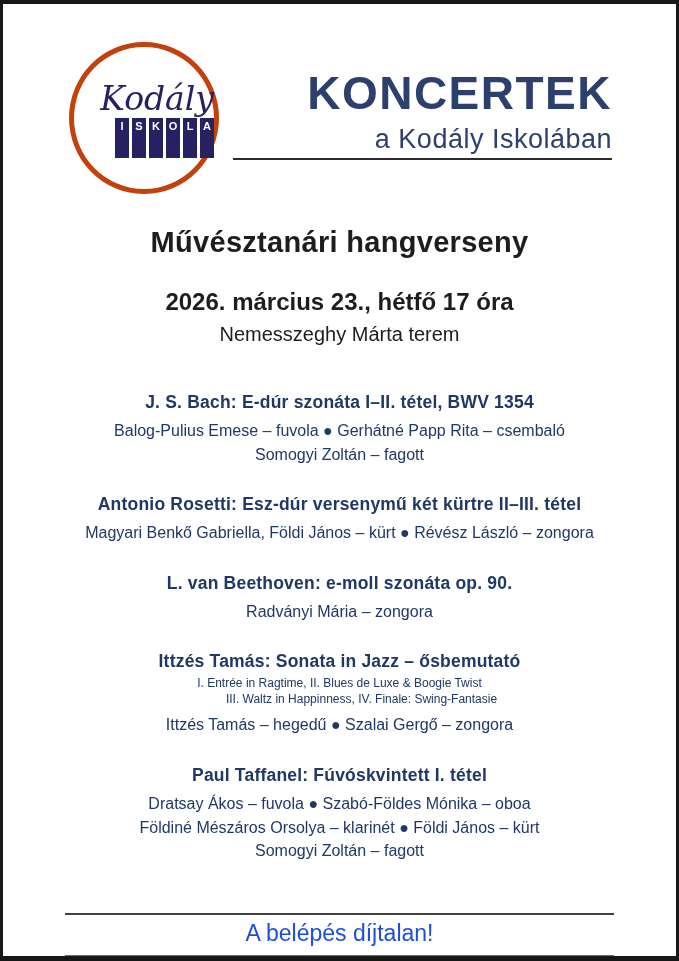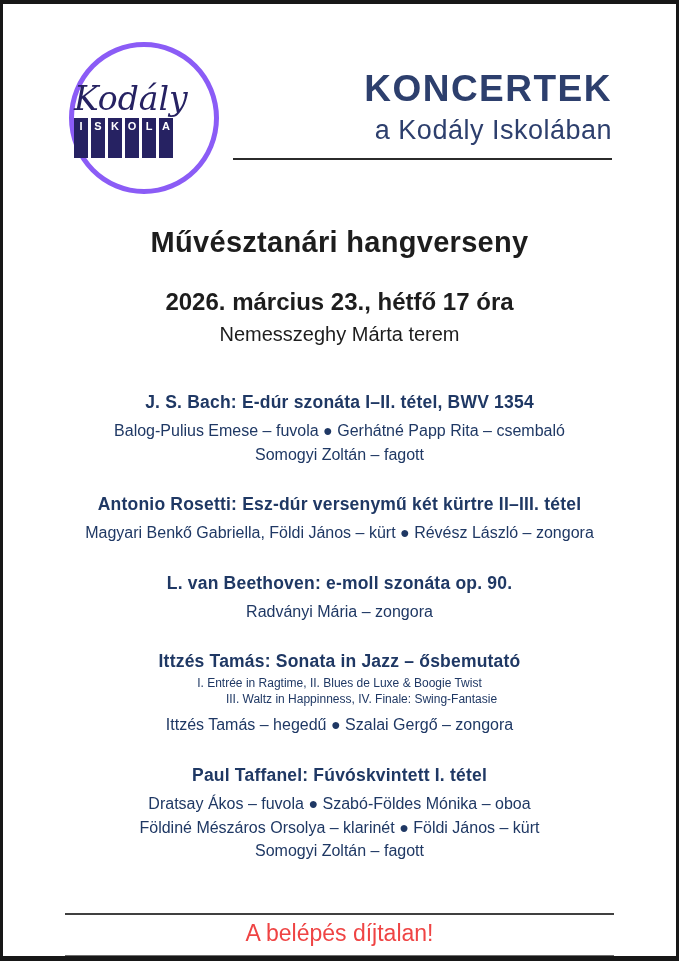--- a/index.html
+++ b/index.html
@@ -14,40 +14,40 @@
     border-width:4px 3px 5px 3px;
     overflow:hidden;
   }
 
   
   .header { position:relative; height:212px; }
 
   .logo-circle {
     position:absolute; left:66px; top:38px;
     width:150px; height:152px;
-    border:5px solid #8b5cf6; border-radius:50%;
+    border:5px solid #c2410c; border-radius:50%;
     background:#fff;
-    display:flex; flex-direction:column; align-items:flex-start; justify-content:center;
+    display:flex; flex-direction:column; align-items:flex-end; justify-content:center;
   }
   .logo-script {
     font-family:"DejaVu Serif", serif; font-style:italic;
     font-size:33px; line-height:1; color:#262262; margin-top:4px;
   }
   .logo-bars { display:flex; gap:3px; margin-top:3px; }
   .logo-bar {
     width:14px; height:40px; background:#262262;
     color:#fff; font-size:11px; font-weight:bold;
     text-align:center; padding-top:2px;
   }
 
   .header-right {
     position:absolute; right:64px; top:66px;
     text-align:right; color:#2d3f6d; white-space:nowrap;
   }
-  .koncertek { font-size:37px; font-weight:bold; letter-spacing:1.5px; line-height:1; }
+  .koncertek { font-size:46px; font-weight:bold; letter-spacing:1.5px; line-height:1; }
   .header-subtitle { font-size:27px; margin-top:10px; line-height:1; letter-spacing:0.5px; }
 
   .header-line {
     position:absolute; left:230px; right:64px; top:154px;
     height:2px; background:#2b2b2b;
   }
 
   
   .event-title {
     text-align:center; font-size:29px; font-weight:bold;
@@ -64,21 +64,21 @@
   .piece { text-align:center; color:#1f3864; margin-bottom:29px; }
   .piece-title { font-size:17.5px; font-weight:bold; letter-spacing:0.2px; }
   .performer-line { font-size:16px; margin-top:7px; line-height:1.35; }
   .performer-line + .performer-line { margin-top:2px; }
   .movement-line { font-size:12px; line-height:1.25; margin-top:4px; }
   .movement-line + .movement-line { margin-top:1px;padding-left:44px; }
 
   
   .footer { position:absolute; left:0; right:0; bottom:0; }
   .footer-line-top { margin:0 62px; height:2px; background:#404040; }
-  .footer-message { text-align:center; font-size:23px; color:#ef4444; line-height:1.16; padding:5px 0 8px; }
+  .footer-message { text-align:center; font-size:23px; color:#1d4ed8; line-height:1.16; padding:5px 0 8px; }
   .footer-line-bottom { margin:0 62px; height:1px; background:#6e6e6e; }
   .contacts { text-align:center; font-size:15px; color:#8f8f8f; padding:10px 0 18px; letter-spacing:0.3px; }
   .contact-bullet { color:#1f2b66; font-size:11px; padding:0 9px; vertical-align:2px; }
 </style>
 </head>
 <body>
 
 <div class="page">
 
   <div class="header">

